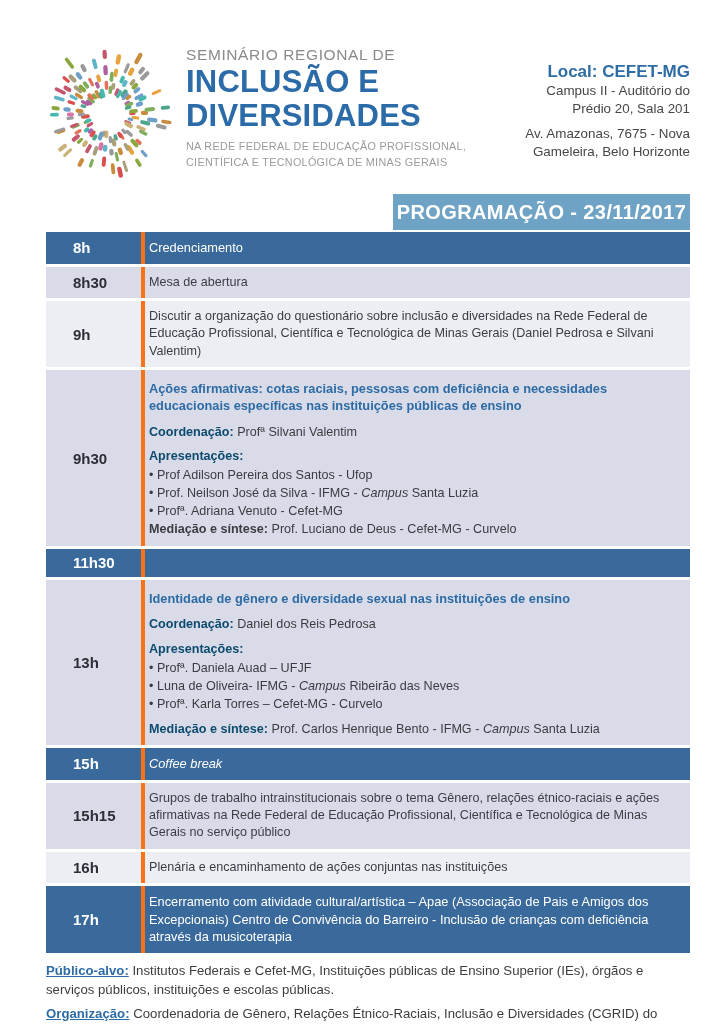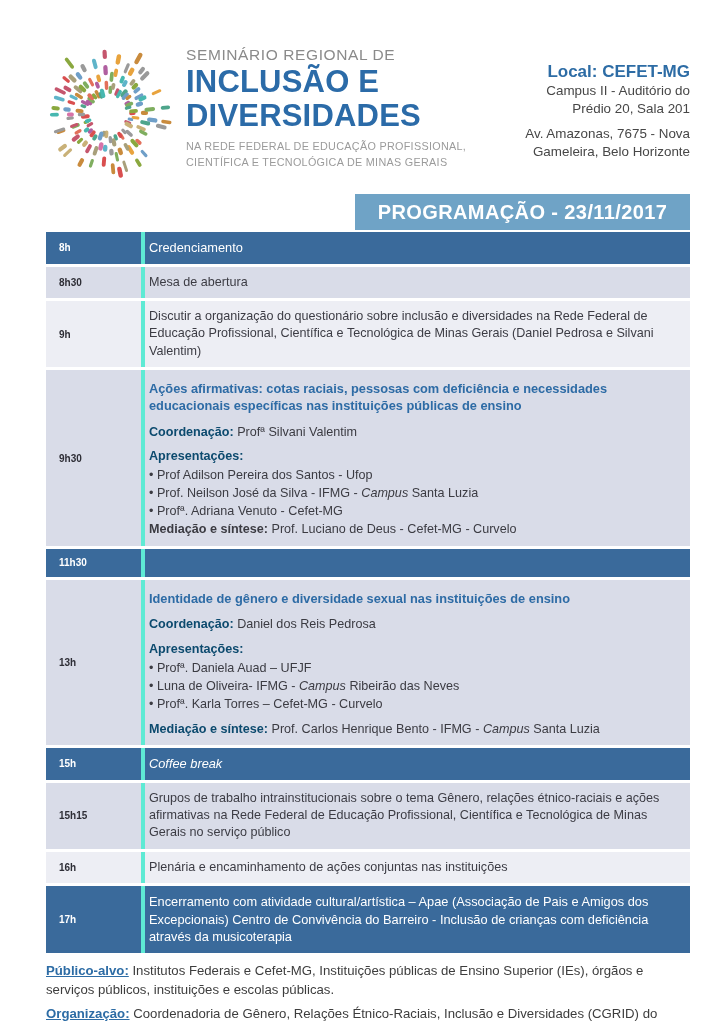--- a/index.html
+++ b/index.html
@@ -14,26 +14,26 @@
   .kicker { font-size:15.5px; color:#8a8a8a; letter-spacing:.6px; font-weight:400; }
   .big-title { font-size:31px; line-height:1.02; font-weight:700; color:#2b6ba8; letter-spacing:.2px; margin-top:2px; }
   .subtitle { margin-top:8px; font-size:10.8px; line-height:1.45; color:#9b9b9b; letter-spacing:.3px; }
   .loc-block { margin-left:auto; text-align:right; margin-top:24px; }
   .loc-label { font-size:17px; font-weight:700; color:#2d6ca5; }
   .loc-line { font-size:13.4px; line-height:1.34; color:#474747; }
   .loc-group2 { margin-top:7px; }
 
   
   .table-wrap { margin:6px 34px 0 46px; }
-  .banner { margin-left:auto; width:335px; height:36px; background:#6fa3c6; color:#fff;
+  .banner { margin-left:auto; width:297px; height:36px; background:#6fa3c6; color:#fff;
             display:flex; align-items:center; justify-content:center;
             font-size:20px; font-weight:700; letter-spacing:.4px; margin-bottom:2px; }
   .row { display:flex; margin-bottom:3px; }
-  .row .time { flex:0 0 99px; display:flex; align-items:center; padding-left:13px;
-               border-right:4px solid #5eead4; font-size:10px; font-weight:700; color:#2e2e36; }
+  .row .time { flex:0 0 99px; display:flex; align-items:center; padding-left:27px;
+               border-right:4px solid #f97316; font-size:15px; font-weight:700; color:#2e2e36; }
   .row .content { flex:1; display:flex; flex-direction:column; justify-content:center;
                   padding:7px 16px 7px 4px; font-size:12.6px; line-height:1.38; }
   .row.lav  { background:#d9dce8; }
   .row.lt   { background:#edeef4; }
   .row.dark { background:#3a6a9b; }
   .row.dark .time, .row.dark .content { color:#ffffff; }
   .row.dark .content { font-size:12.8px; }
   .it { font-style:italic; }
   .rtitle { color:#2d6ba5; font-weight:700; font-size:12.8px; line-height:1.35; margin:3px 0 2px; }
   .rline { margin-top:7px; color:#3b3b42; }

